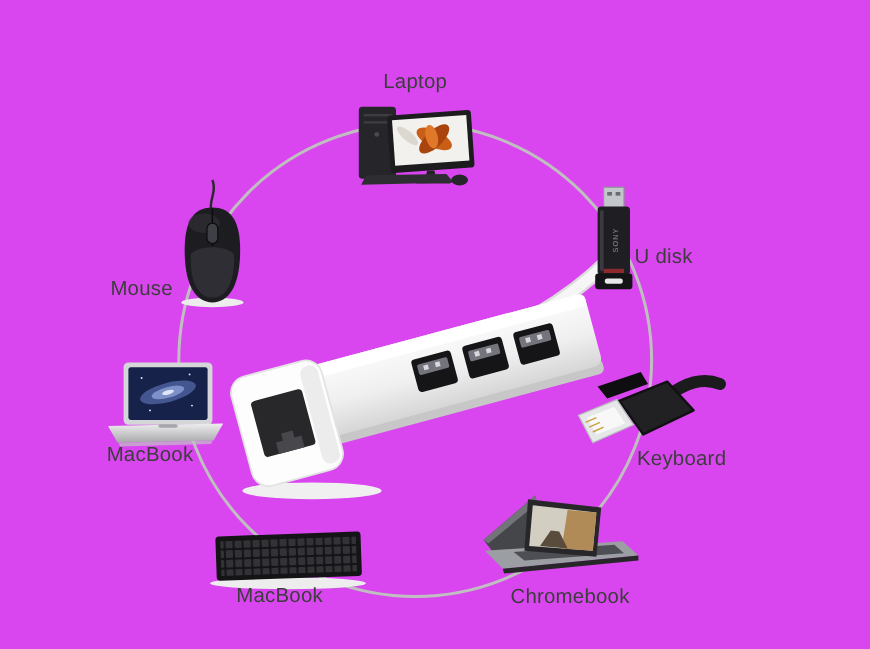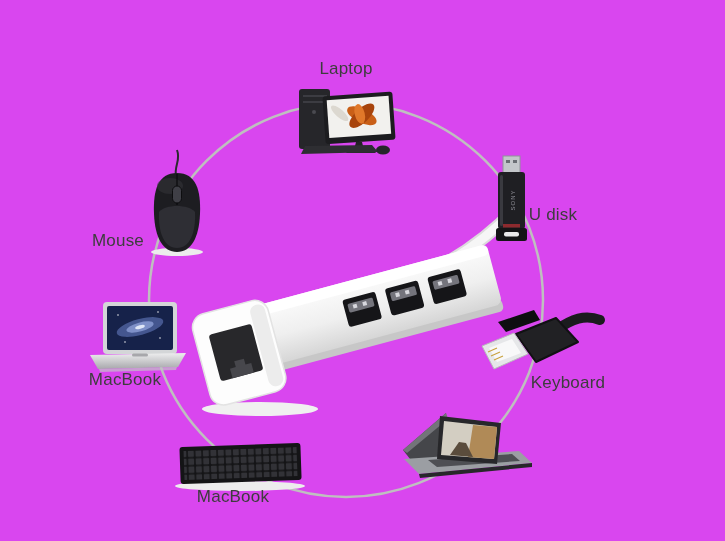--- a/index.html
+++ b/index.html
@@ -159,17 +159,18 @@
       <text x="513" y="202" font-size="6" fill="#8e8e96" text-anchor="middle" letter-spacing="1" transform="rotate(-90 513 200)" font-family="Liberation Sans, sans-serif">SONY</text>
       <rect x="503" y="224" width="17" height="3.5" fill="#8d2a2e"></rect>
       <rect x="496" y="228" width="31" height="13" rx="2.5" fill="#141416"></rect>
       <rect x="504" y="232" width="15" height="4.5" rx="2" fill="#e9e9ea"></rect>
     </g>
   </svg>
 
   <div class="label" style="left:346px;top:68px">Laptop</div>
   <div class="label" style="left:553px;top:214px">U disk</div>
   <div class="label" style="left:568px;top:382px">Keyboard</div>
+  <div class="label" style="left:475px;top:497px">Chromebook</div>
   <div class="label" style="left:233px;top:496px">MacBook</div>
   <div class="label" style="left:125px;top:379px">MacBook</div>
   <div class="label" style="left:118px;top:240px">Mouse</div>
 
 </div>
 
 </body></html>

